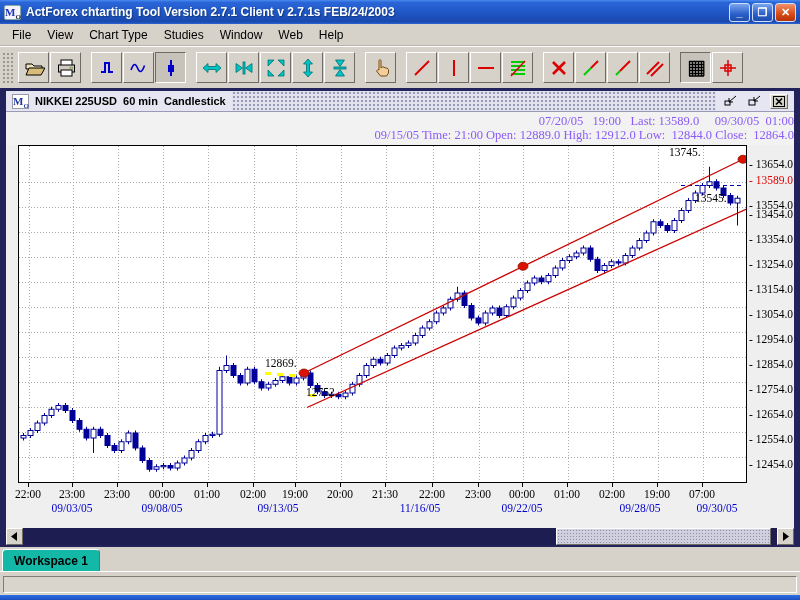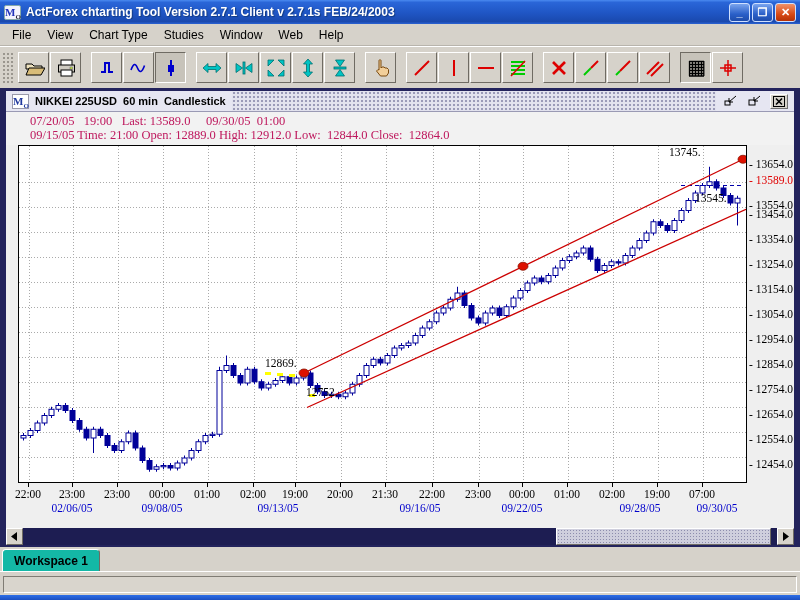--- a/index.html
+++ b/index.html
@@ -49,21 +49,21 @@
   #mdi-icon { width:17px; height:15px; background:#fff; border:1px solid #99a;
     color:#223a9e; font-family:"Liberation Serif",serif; font-weight:bold; font-size:11px; line-height:13px;
     text-align:center; margin-right:6px; }
   #mdi-icon sub { font-size:7px; }
   #child-title .ctl-title { font-weight:bold; font-size:11px; white-space:pre; }
   .child-ctls { display:flex; align-items:center; gap:6px; background:#e6e6f2; padding:0 6px; }
   .child-ctl { width:18px; height:15px; display:flex; align-items:center; justify-content:center; }
   .child-ctl.frame { border:1px solid; border-color:#fff #707070 #707070 #fff; background:#d6d2ca; }
 
   #child-info { position:absolute; left:0; top:21px; width:100%; height:33px; background:#f2f2f2;
-    font-family:"Liberation Serif",serif; font-size:12.5px; color:#be185d; padding:2px 0 0 24px; }
+    font-family:"Liberation Serif",serif; font-size:12.5px; color:#8b5cf6; padding:2px 0 0 24px;text-align:right; }
   #child-info div { white-space:pre; line-height:14px; }
 
   #plot-wrap { position:absolute; left:12px; top:54px; width:729px; height:338px;
     background:#fff; border:1px solid #000; }
 
   #yaxis { position:absolute; left:743px; top:38px; width:45px; height:338px;
     font-family:"Liberation Serif",serif; font-size:11.5px; }
   #yaxis .ylab { position:absolute; left:0; white-space:pre; color:#000; }
   #yaxis .ylab.red { color:#e00000; }
 
@@ -601,24 +601,24 @@
         <div class="tick" style="left: 516px;"></div>
         <div class="tlab" style="left: 516px;">00:00</div>
         <div class="tick" style="left: 561px;"></div>
         <div class="tlab" style="left: 561px;">01:00</div>
         <div class="tick" style="left: 606px;"></div>
         <div class="tlab" style="left: 606px;">02:00</div>
         <div class="tick" style="left: 651px;"></div>
         <div class="tlab" style="left: 651px;">19:00</div>
         <div class="tick" style="left: 696px;"></div>
         <div class="tlab" style="left: 696px;">07:00</div>
-        <div class="dlab" style="left: 66px;">02/06/05</div>
+        <div class="dlab" style="left: 66px;">09/03/05</div>
         <div class="dlab" style="left: 156px;">09/08/05</div>
         <div class="dlab" style="left: 272px;">09/13/05</div>
-        <div class="dlab" style="left: 414px;">09/16/05</div>
+        <div class="dlab" style="left: 414px;">11/16/05</div>
         <div class="dlab" style="left: 516px;">09/22/05</div>
         <div class="dlab" style="left: 634px;">09/28/05</div>
         <div class="dlab" style="left: 711px;">09/30/05</div>
       </div>
 
     <div id="hscroll">
       <div class="sb-arrow" id="sb-left">
         <svg width="7" height="9" viewBox="0 0 7 9">
             <polygon points="6,0 6,9 0,4.5" fill="#000"></polygon>
           </svg>

